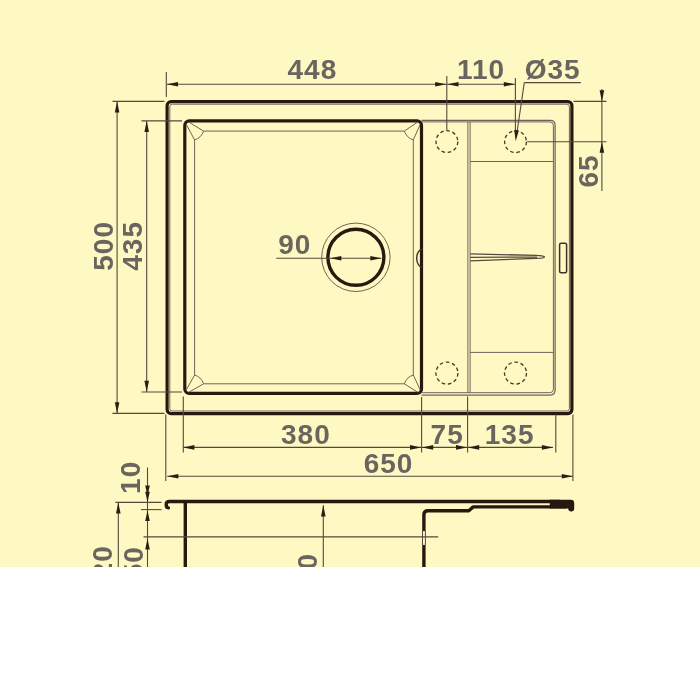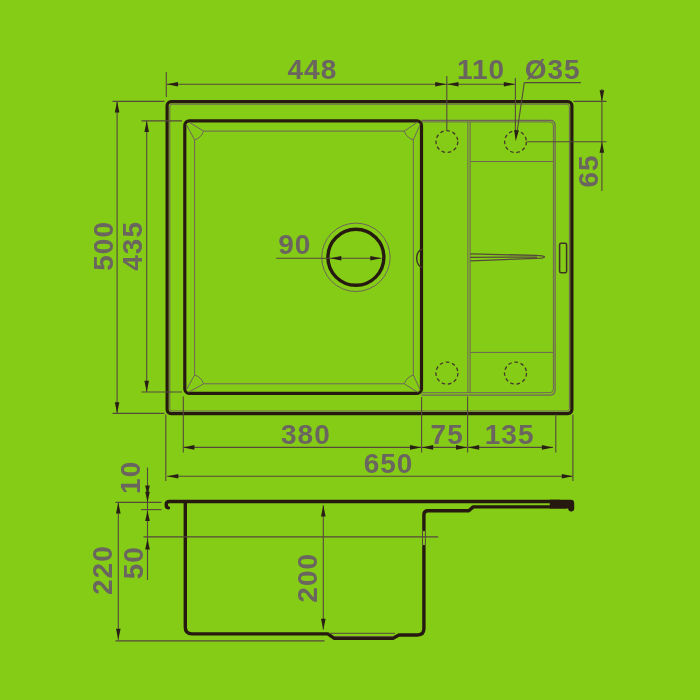--- a/index.html
+++ b/index.html
@@ -1,16 +1,16 @@
 <!DOCTYPE html>
 <html><head>
 <meta charset="utf-8">
 <style>
   html,body{margin:0;padding:0;background:#ffffff;}
-  .wrap{width:700px;height:700px;position:relative;background:#84cc16;}
+  .wrap{width:700px;height:567px;position:relative;background:#fef9c3;}
   text{font-family:"Liberation Sans",sans-serif;font-weight:bold;fill:#6b6560;font-size:28px;letter-spacing:1px;}
 </style>
 </head>
 <body>
 <div class="wrap">
 <svg width="700" height="700" viewBox="0 0 700 700">
 <defs>
 </defs>
 
 <g id="outer" fill="none">

